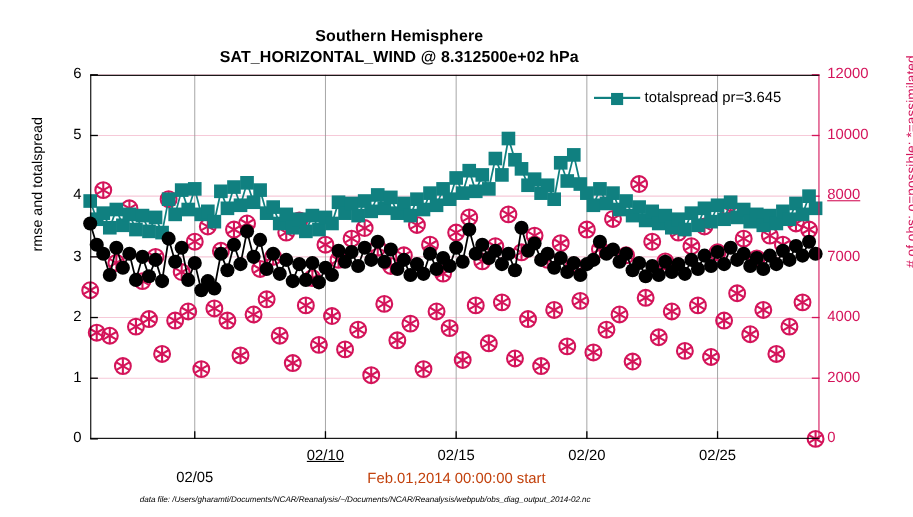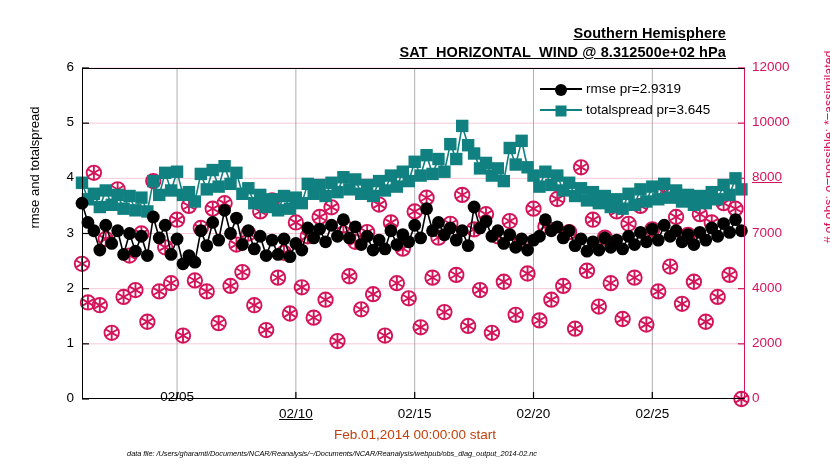--- a/index.html
+++ b/index.html
@@ -4,24 +4,23 @@
 <style>
   html,body{margin:0;padding:0;}
   body{
     width:830px;height:470px;background:#ffffff;
     font-family:"Liberation Sans", sans-serif;
     overflow:hidden;position:relative;
   }
   #stage{position:absolute;left:0;top:0;width:830px;height:470px;}
 
   .title-block{
-    position:absolute;left:0;top:24px;width:726px;text-align:right;
+    position:absolute;left:0;top:24px;width:726px;text-align:center;
     font-size:14.5px;font-weight:bold;color:#000;line-height:19px;
     letter-spacing:0.1px;
-    text-decoration:underline;
   }
   .title-line2{font-size:14.5px;font-weight:bold;}
 
   .plot-frame{
     position:absolute;left:82px;top:68px;width:663px;height:331px;
     border:1.4px solid #000;box-sizing:border-box;background:transparent;
   }
   .plot-frame.right-accent{
     border-right:1.4px solid #d4145a;
   }
@@ -813,43 +812,32 @@
   <div id="ytick-right-holder">
       <div class="ytick-right" style="left: 752px; top: 399px;">0</div>
       <div class="ytick-right" style="left: 752px; top: 343.833px;">2000</div>
       <div class="ytick-right" style="left: 752px; top: 288.667px;">4000</div>
       <div class="ytick-right" style="left: 752px; top: 233.5px;">7000</div>
       <div class="ytick-right" style="left: 752px; top: 178.333px; text-decoration: underline;">8000</div>
       <div class="ytick-right" style="left: 752px; top: 123.167px;">10000</div>
       <div class="ytick-right" style="left: 752px; top: 68px;">12000</div>
     </div>
   <div id="xtick-holder">
-      <div class="xtick" style="left: 177.054px; top: 389px;">02/05</div>
+      <div class="xtick" style="left: 177.054px; top: 426px;">02/05</div>
       <div class="xtick" style="left: 295.871px; top: 406px; text-decoration: underline;">02/10</div>
       <div class="xtick" style="left: 414.688px; top: 406px;">02/15</div>
       <div class="xtick" style="left: 533.505px; top: 406px;">02/20</div>
       <div class="xtick" style="left: 652.323px; top: 406px;">02/25</div>
     </div>
 
   <div class="ylabel-left">rmse and totalspread</div>
   <div class="ylabel-right"># of obs: o=possible; *=assimilated</div>
   <div class="xlabel">Feb.01,2014 00:00:00 start</div>
 
   <div class="legend">
-    <div class="legend-row">
-      <span class="legend-swatch">
-        <span class="lline" style="background:#000000"></span>
-        <span class="lmark">
-          <svg width="16" height="14" viewBox="0 0 16 14">
-              <circle cx="8" cy="7" r="6" fill="#000000"></circle>
-            </svg>
-        </span>
-      </span>
-      <span class="legend-text">rmse pr=2.9319</span>
-    </div>
     <div class="legend-row">
       <span class="legend-swatch">
         <span class="lline" style="background:#108080"></span>
         <span class="lmark">
           <svg width="16" height="14" viewBox="0 0 16 14">
               <rect x="2.5" y="1.5" width="11" height="11" fill="#108080"></rect>
             </svg>
         </span>
       </span>
       <span class="legend-text">totalspread pr=3.645</span>

